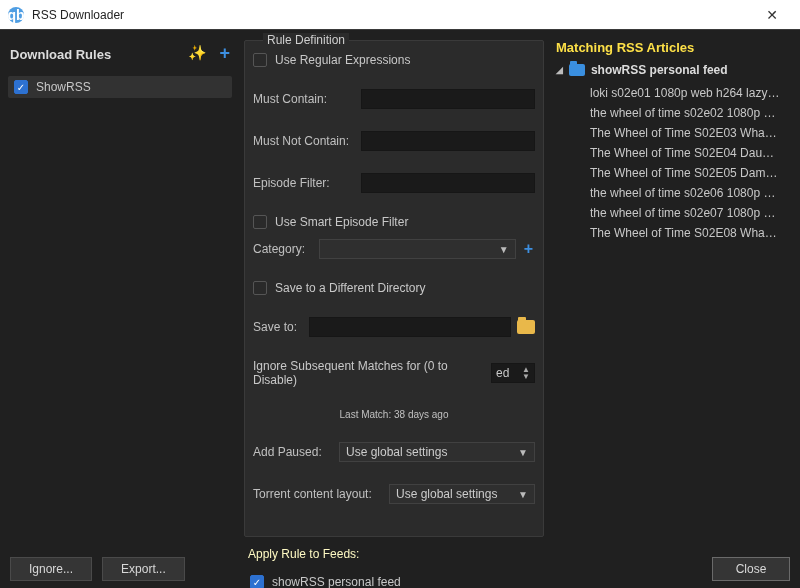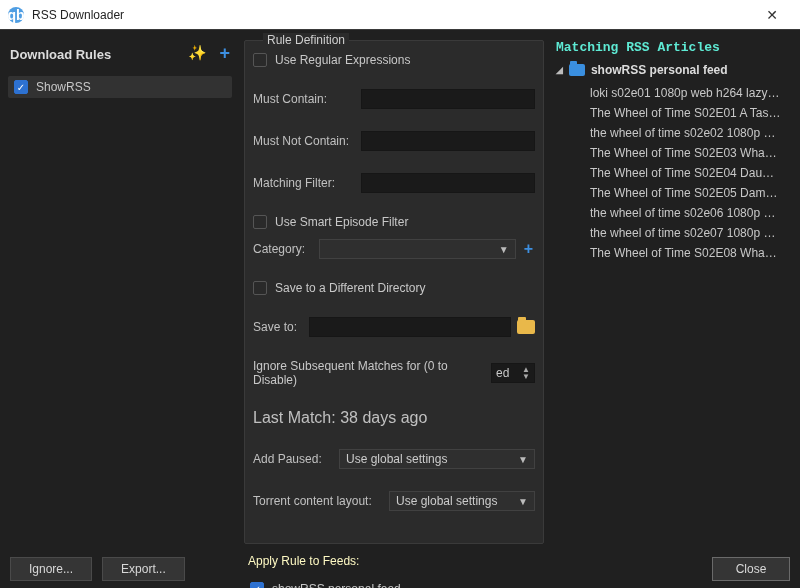--- a/index.html
+++ b/index.html
@@ -162,39 +162,38 @@
     width: 44px;
     display: flex;
     align-items: center;
     background: #1a1a1a;
     border: 1px solid #161616;
     height: 20px;
     padding: 0 4px;
     justify-content: space-between;
   }
   .spinner .spin-arrows { font-size: 8px; line-height: 7px; color: #aaa; display:flex; flex-direction:column; }
-  .right-align-row { text-align: left; margin: 6px 0 4px 0; color: #c0c0c0; font-size: 16px; }
+  .right-align-row { text-align: center; margin: 6px 0 4px 0; color: #c0c0c0; font-size: 10px; }
 
   .apply-title { margin: 10px 0 4px 4px; color: #fef9c3; }
   .feed-list {
     border: none;
     padding: 4px 6px;
   }
 
   
   .right {
     flex: 1;
     padding: 10px 8px 0 6px;
   }
   .right .heading {
     font-weight: 600;
     font-size: 13px;
-    color: #5eead4;
+    color: #fde047;
     margin-bottom: 8px;
-    font-family: Liberation Mono, monospace;
   }
   .tree-root {
     display: flex; align-items: center; gap: 6px; margin-bottom: 6px;
     font-weight: 600; color: #dcdcdc;
   }
   .tree-root .expand { font-size: 9px; color: #bbb; }
   .folder-blue {
     width: 16px; height: 12px;
     background: #3a8fe0;
     border-radius: 2px;
@@ -275,21 +274,21 @@
 
       <div class="form-row">
         <label>Must Contain:</label>
         <input class="field-input" value="" style="">
       </div>
       <div class="form-row">
         <label>Must Not Contain:</label>
         <input class="field-input" value="" style="">
       </div>
       <div class="form-row">
-        <label>Matching Filter:</label>
+        <label>Episode Filter:</label>
         <input class="field-input" value="" style="">
       </div>
 
       <div class="check-row">
         <span class="checkbox"></span>
         <span>Use Smart Episode Filter</span>
       </div>
 
       <div class="form-row" style="margin-top:10px;">
         <label style="flex-basis:60px;">Category:</label>
@@ -352,21 +351,20 @@
 
   <div class="right">
     <div class="heading">Matching RSS Articles</div>
     <div class="tree-root">
       <span class="expand">◢</span>
       <span class="folder-blue"></span>
       <span>showRSS personal feed</span>
     </div>
     <div class="articles" id="articles-list">
         <div class="article">loki s02e01 1080p web h264 lazy…</div>
-        <div class="article">The Wheel of Time S02E01 A Tas…</div>
         <div class="article">the wheel of time s02e02 1080p …</div>
         <div class="article">The Wheel of Time S02E03 Wha…</div>
         <div class="article">The Wheel of Time S02E04 Dau…</div>
         <div class="article">The Wheel of Time S02E05 Dam…</div>
         <div class="article">the wheel of time s02e06 1080p …</div>
         <div class="article">the wheel of time s02e07 1080p …</div>
         <div class="article">The Wheel of Time S02E08 Wha…</div>
       </div>
   </div>
 </div>

